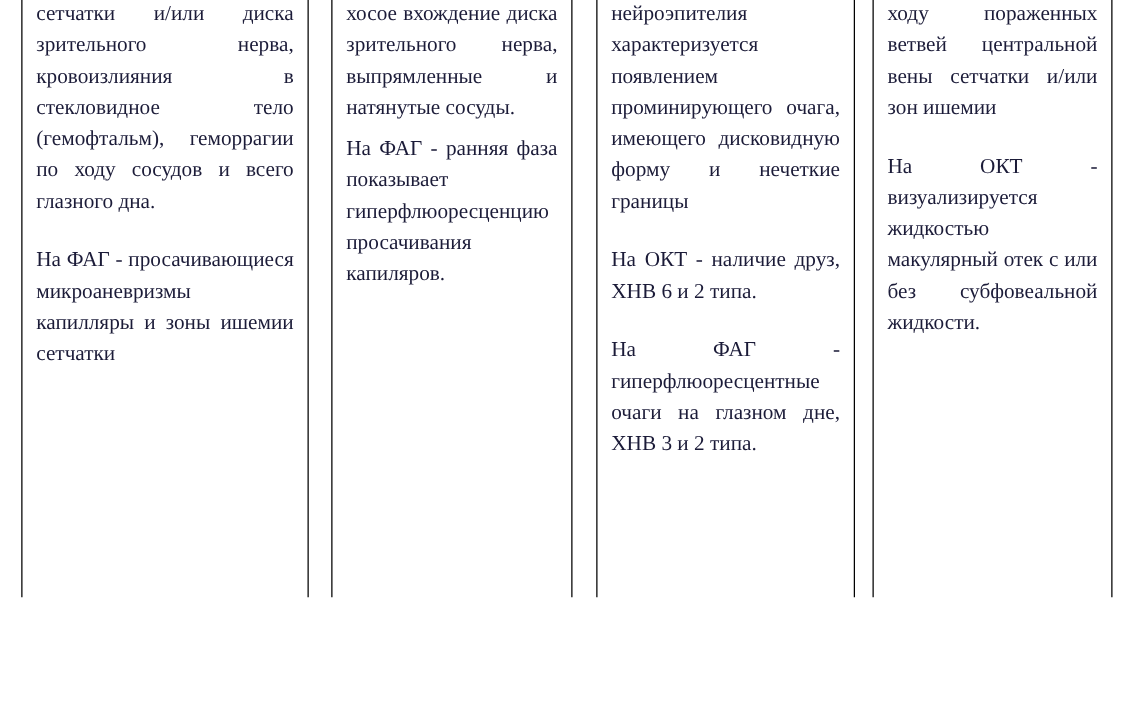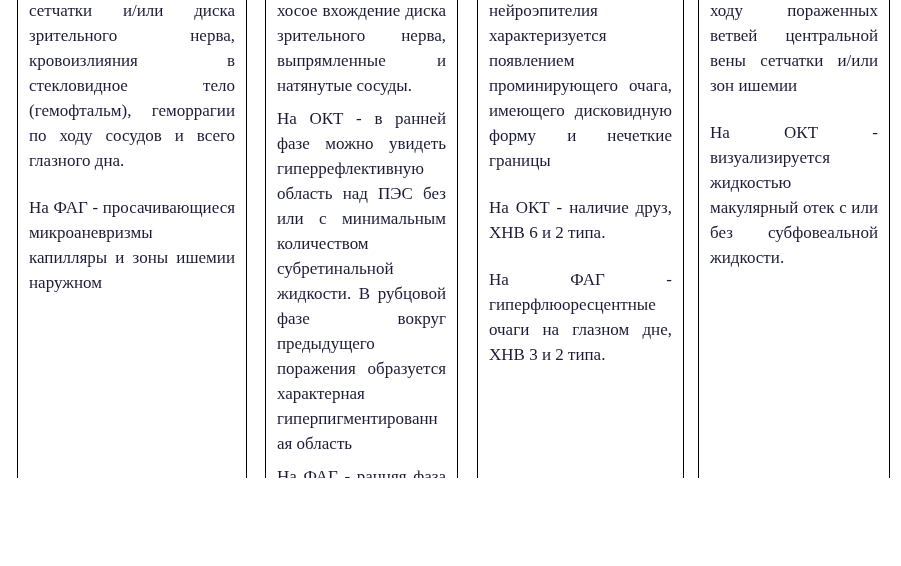--- a/index.html
+++ b/index.html
@@ -61,26 +61,25 @@
   #arrow-3 { left: 557px; }
   #arrow-4 { left: 784px; transform: rotate(11deg); transform-origin: 50% 0; }
 </style>
 </head>
 <body>
 
 <div id="page">
 
   <div id="box-1" class="flow-box">
     <p>сетчатки и/или диска зрительного нерва, кровоизлияния в стекловидное тело (гемофтальм), геморрагии по ходу сосудов и всего глазного дна.</p>
-    <p>На ФАГ - просачивающиеся микроаневризмы капилляры и зоны ишемии наружном</p>
+    <p>На ФАГ - просачивающиеся микроаневризмы капилляры и зоны ишемии сетчатки</p>
   </div>
 
   <div id="box-2" class="flow-box tight">
     <p>хосое вхождение диска зрительного нерва, выпрямленные и натянутые сосуды.</p>
-    <p>На ОКТ - в ранней фазе можно увидеть гиперрефлективную область над ПЭС без или с минимальным количеством субретинальной жидкости. В рубцовой фазе вокруг предыдущего поражения образуется характерная гиперпигментированн ая область</p>
     <p>На ФАГ - ранняя фаза показывает гиперфлюоресценцию просачивания капиляров.</p>
   </div>
 
   <div id="box-3" class="flow-box">
     <p>нейроэпителия характеризуется появлением проминирующего очага, имеющего дисковидную форму и нечеткие границы</p>
     <p>На ОКТ - наличие друз, ХНВ 6 и 2 типа.</p>
     <p>На ФАГ - гиперфлюоресцентные очаги на глазном дне, ХНВ 3 и 2 типа.</p>
   </div>
 
   <div id="box-4" class="flow-box">

